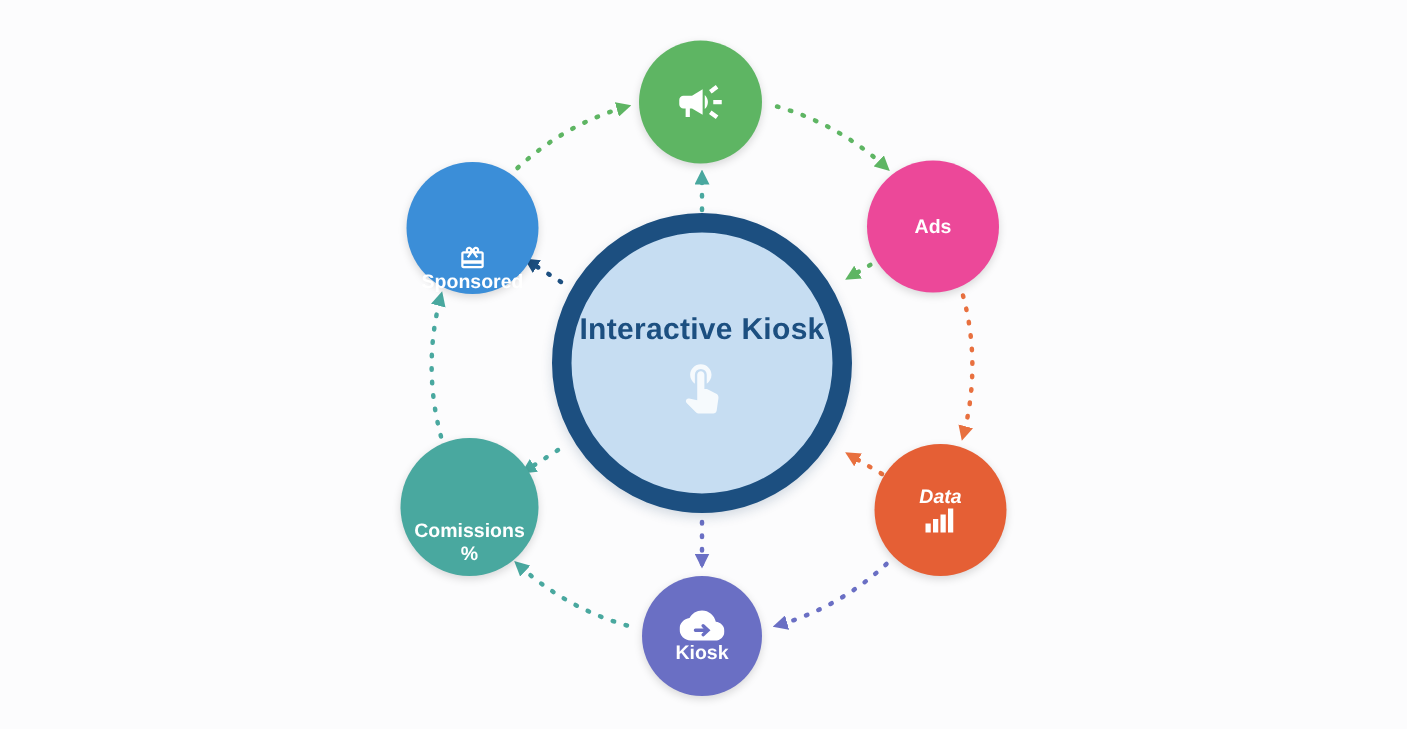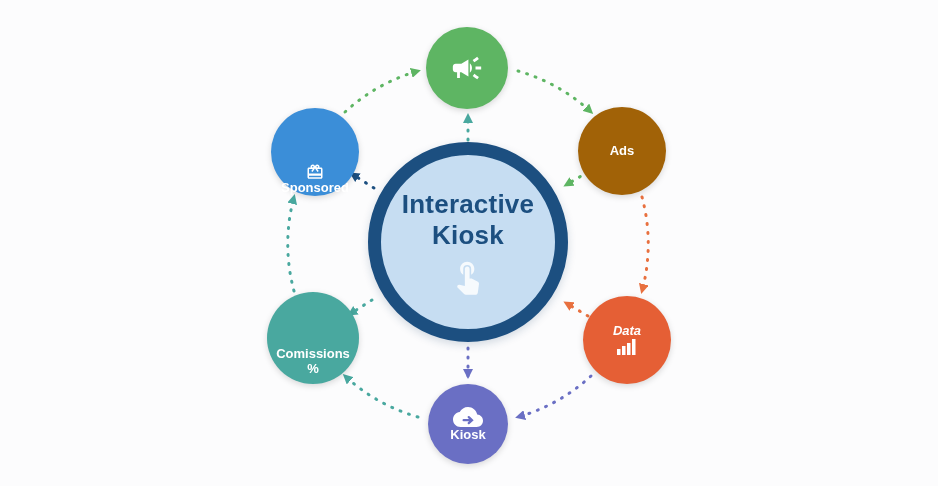--- a/index.html
+++ b/index.html
@@ -6,21 +6,21 @@
   .canvas{position:relative;width:938px;height:486px;overflow:hidden;background:#fcfcfd;}
   .arrows{position:absolute;left:0;top:0;width:938px;height:486px;pointer-events:none;}
 
   .center-circle{
     position:absolute;left:368px;top:142px;width:200px;height:200px;
     box-sizing:border-box;border:13px solid #1c4f80;border-radius:50%;
     background:#c6ddf2;display:flex;flex-direction:column;align-items:center;
     justify-content:center;gap:6px;z-index:3;
     box-shadow:0 3px 8px rgba(20,60,100,.18);
   }
-  .center-label{color:#1c4f80;font-weight:bold;font-size:26px;letter-spacing:.2px;text-align:center;}
+  .center-label{color:#1c4f80;font-weight:bold;font-size:20px;letter-spacing:.2px;text-align:center;}
   .center-icon{width:38px;height:38px;opacity:.92;}
 
   .node{
     position:absolute;border-radius:50%;display:flex;flex-direction:column;
     align-items:center;justify-content:center;color:#fff;font-weight:bold;
     text-align:center;z-index:3;box-shadow:0 2px 6px rgba(0,0,0,.15);
     line-height:1.15;
   }
   .node .label{font-size:13px;padding:0 6px;}
   .node .icon{display:flex;align-items:center;justify-content:center;}
@@ -84,21 +84,21 @@
   </div>
 
   <div class="node" id="node-promotion" style="background-color: rgb(94, 181, 99);">
     <span class="icon">
       <svg width="34" height="34" viewBox="0 0 24 24">
           <path fill="#ffffff" d="M18 11v2h4v-2h-4zm-2 6.61c.96.71 2.21 1.65 3.2 2.39.4-.53.8-1.07 1.2-1.6-.99-.74-2.24-1.68-3.2-2.4-.4.54-.8 1.08-1.2 1.61zM20.4 5.6c-.4-.53-.8-1.07-1.2-1.6-.99.74-2.24 1.68-3.2 2.4.4.53.8 1.07 1.2 1.6.96-.72 2.21-1.65 3.2-2.4zM4 9c-1.1 0-2 .9-2 2v2c0 1.1.9 2 2 2h1v4h2v-4h1l5 3V6L8 9H4zm11.5 3c0-1.33-.58-2.53-1.5-3.35v6.69c.92-.81 1.5-2.02 1.5-3.34z"></path>
         </svg>
     </span>
   </div>
 
-  <div class="node" id="node-ads" style="background-color: #a16207; text-align: center;">
+  <div class="node" id="node-ads" style="background-color: #ec4899; text-align: center;">
     <span class="label">Ads</span>
   </div>
 
   <div class="node" id="node-data" style="background-color: rgb(229, 95, 53);">
     <span class="label">Data</span>
     <span class="icon">
       <svg width="22" height="18" viewBox="0 0 22 18">
         <rect x="1" y="11" width="3.5" height="6" fill="#ffffff"></rect>
         <rect x="6" y="8" width="3.5" height="9" fill="#ffffff"></rect>
         <rect x="11" y="5" width="3.5" height="12" fill="#ffffff"></rect>

